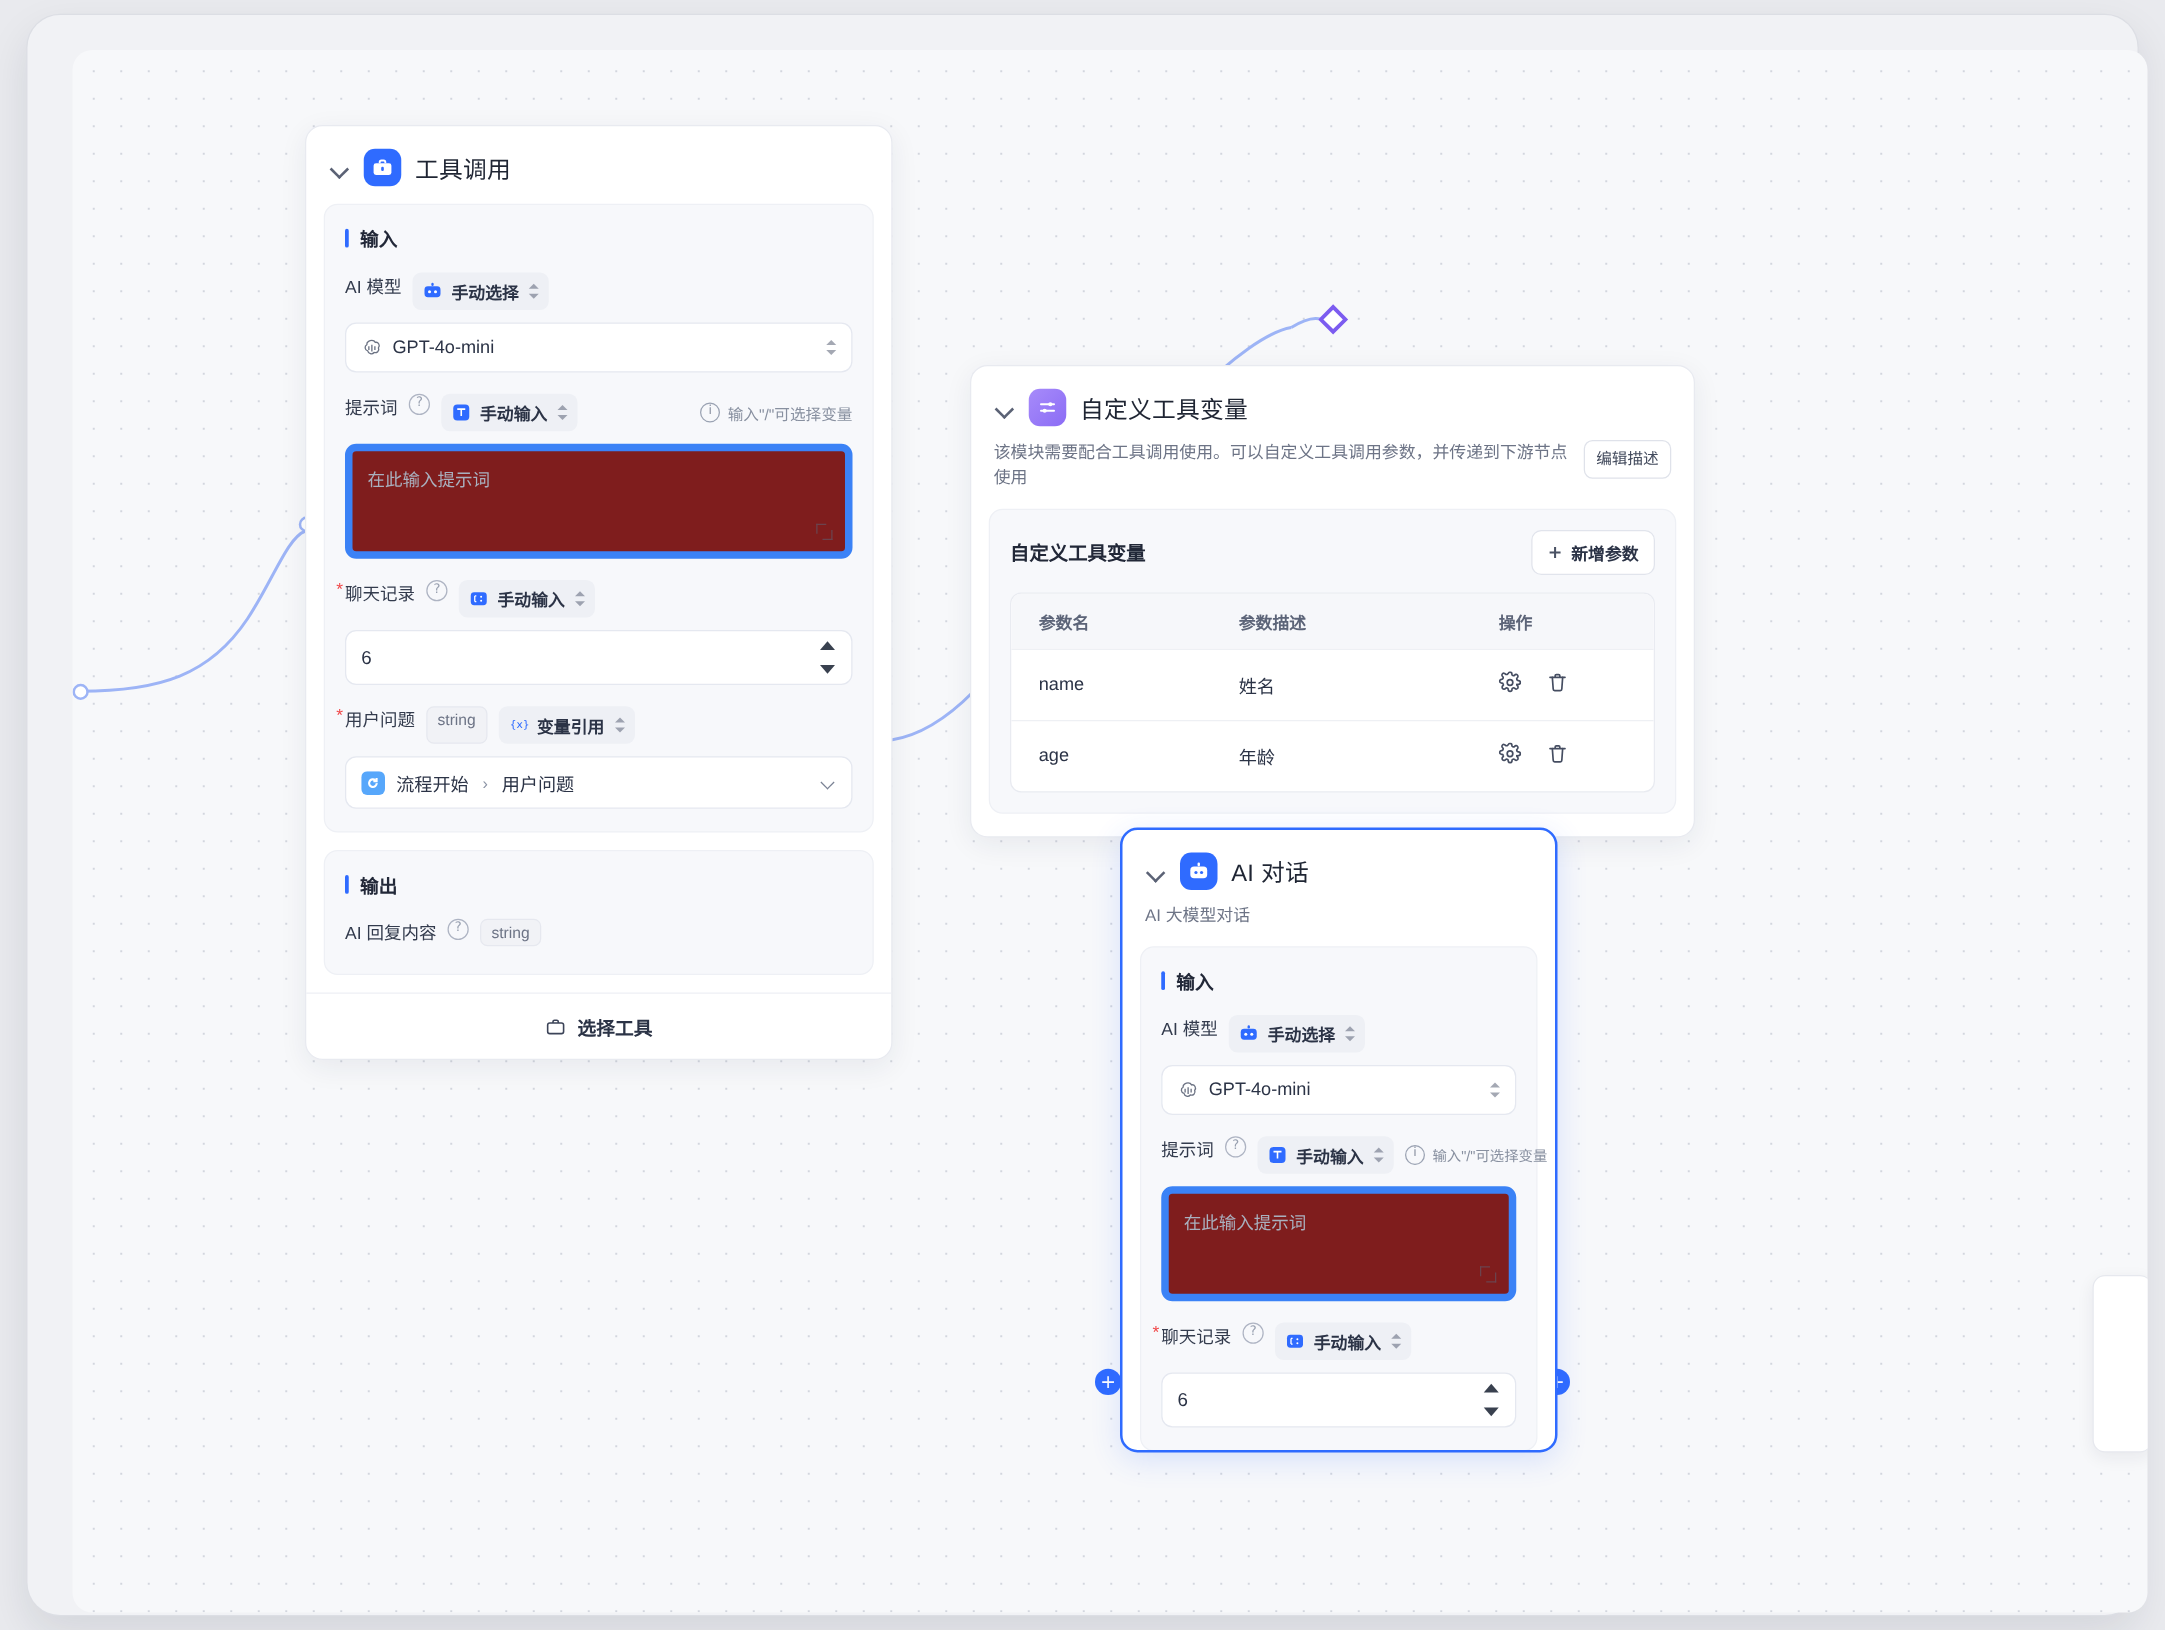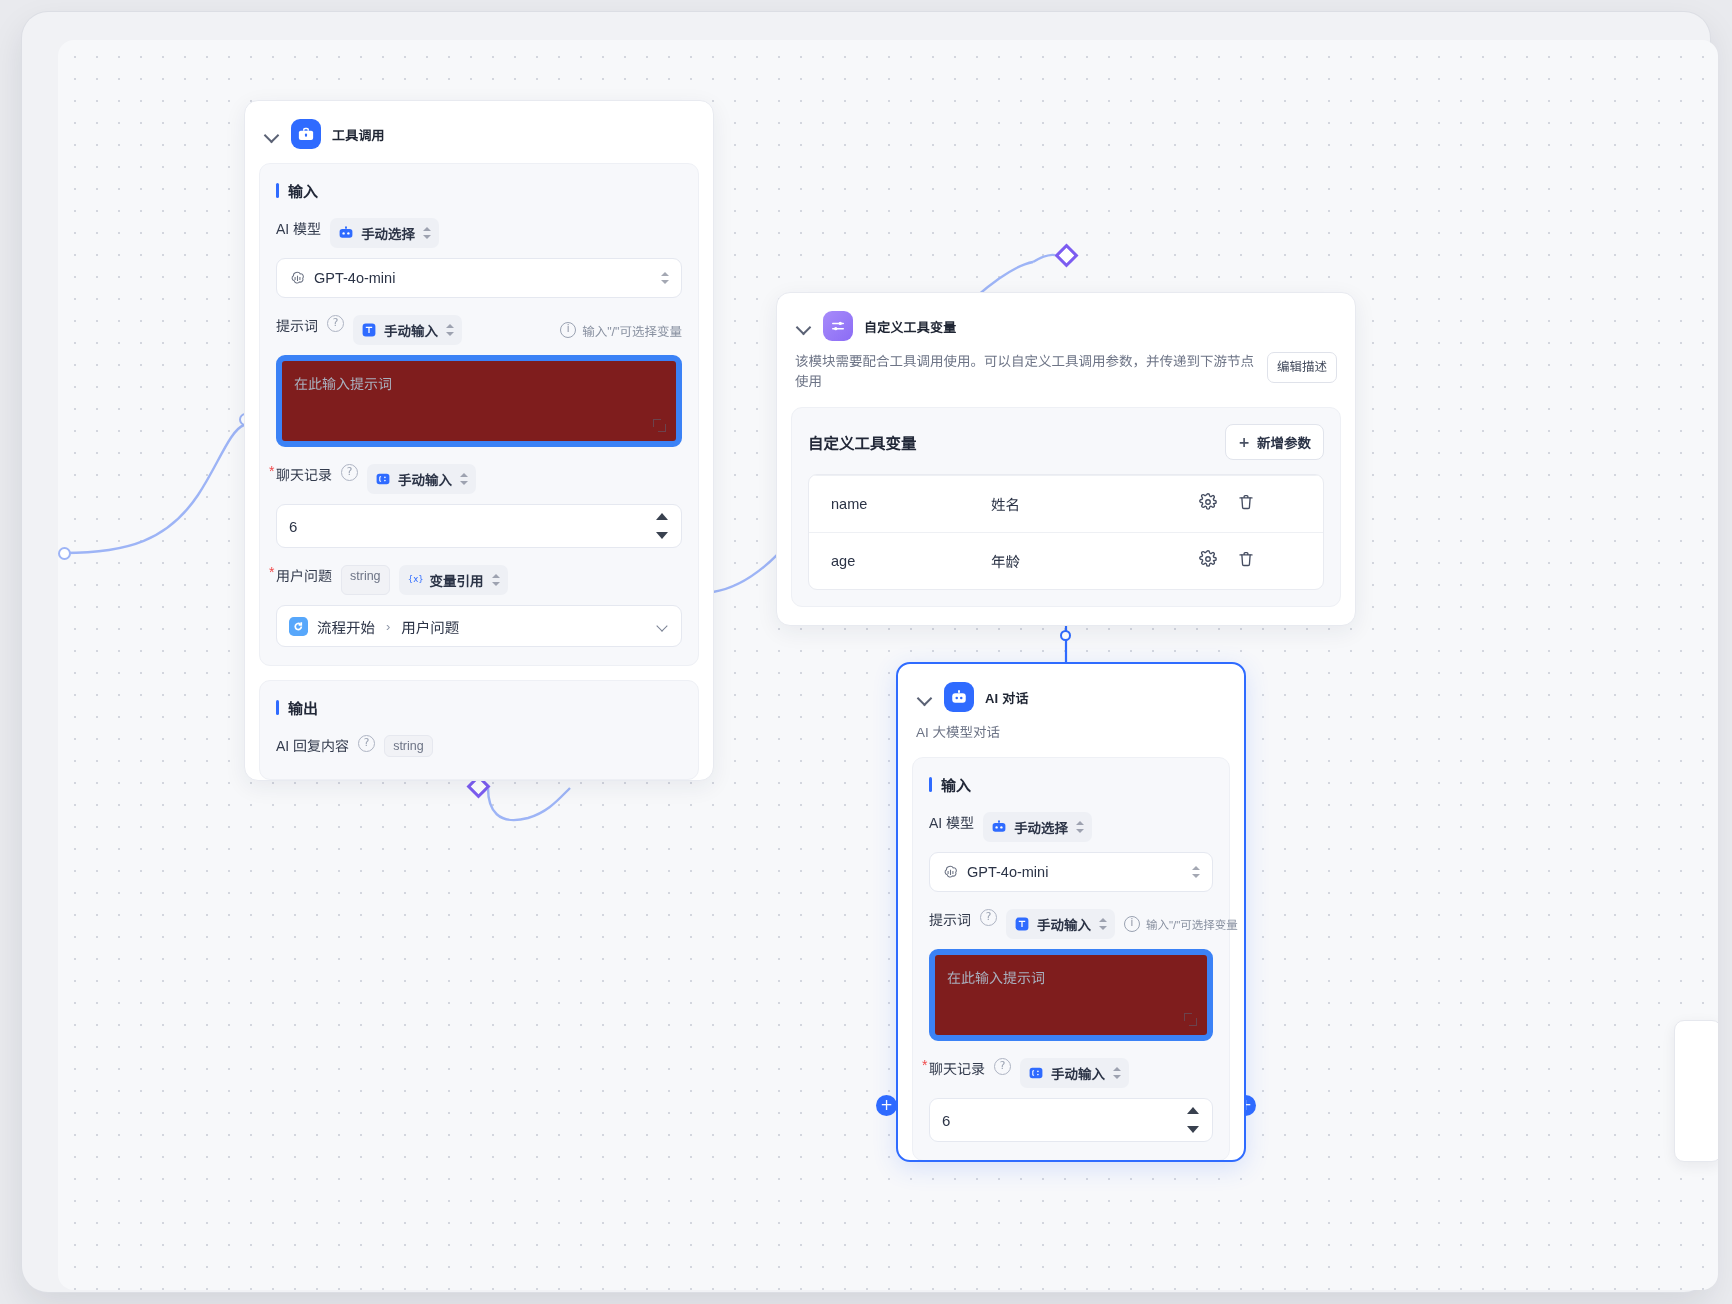--- a/index.html
+++ b/index.html
@@ -87,21 +87,21 @@
   .chev:before{
     content:"";position:absolute;left:3px;top:4px;width:9px;height:9px;
     border-right:2px solid #5b6275;border-bottom:2px solid #5b6275;
     transform:rotate(45deg);
   }
   .node-icon{
     width:30px;height:30px;border-radius:9px;flex:none;
     display:flex;align-items:center;justify-content:center;
   }
   .node-icon svg{display:block;}
-  .node-title{font-size:13px;font-weight:700;color:#1f2533;letter-spacing:.2px;}
+  .node-title{font-size:19px;font-weight:400;color:#1f2533;letter-spacing:.2px;}
   .node-desc{
     margin-top:11px;font-size:13.5px;color:#6d7486;line-height:1.5;
     display:flex;align-items:flex-start;gap:8px;
   }
   .node-desc .txt{flex:1;}
   .edit-desc-btn{
     flex:none;border:1px solid #dfe2ea;border-radius:7px;background:#fff;
     font-size:12.5px;color:#3b4considered;color:#424a5c;padding:5px 9px;cursor:pointer;
     font-family:"Liberation Sans",sans-serif;white-space:nowrap;
   }
@@ -390,20 +390,29 @@
             <span class="sec-bar"></span>
             <span>输出</span>
           </div>
           <div class="field-row">
             <span class="field-label">AI 回复内容</span>
             <span class="qmark">?</span>
             <span class="tag-string">string</span>
           </div>
         </div>
 
+        <div class="node-footer">
+          <span class="mini-icon" style="width:17px;height:17px;">
+            <svg width="17" height="17" viewBox="0 0 24 24" fill="none" stroke="#3c4458" stroke-width="1.8">
+              <rect x="3" y="7.6" width="18" height="12" rx="2.4"></rect>
+              <path d="M9 7.6V6.3c0-1 .8-1.8 1.8-1.8h2.4c1 0 1.8.8 1.8 1.8v1.3"></path>
+            </svg>
+          </span>
+          <span class="lbl">选择工具</span>
+        </div>
       </div>
 
       <div class="node" style="left:718px;top:252px;width:580px;">
         <div class="node-head">
           <div class="node-title-row">
             <span class="chev"></span>
             <span class="node-icon" style="background:linear-gradient(135deg,#a78bfa,#8b6cf5);">
               <svg width="18" height="18" viewBox="0 0 24 24" fill="none" stroke="#fff" stroke-width="2" stroke-linecap="round">
                 <path d="M5 8.5h14M5 15.5h14"></path>
                 <circle cx="15" cy="8.5" r="2.2" fill="#fff" stroke="none"></circle>
@@ -421,20 +430,25 @@
         <div class="param-panel">
           <div class="param-head">
             <span class="ttl">自定义工具变量</span>
             <span class="add-param-btn">
               <span class="plus">+</span>
               <span>新增参数</span>
             </span>
           </div>
 
           <div class="tbl">
+            <div class="tr th-row">
+              <div class="c1 th">参数名</div>
+              <div class="c2 th">参数描述</div>
+              <div class="c3 th">操作</div>
+            </div>
 
             <div class="tr td-row">
               <div class="c1 td">name</div>
               <div class="c2 td">姓名</div>
               <div class="c3 td">
                 <span class="ops">
                   <span class="op-btn">
                     <svg width="18" height="18" viewBox="0 0 24 24" fill="none" stroke="#454d61" stroke-width="1.8">
                       <circle cx="12" cy="12" r="3"></circle>
                       <path d="M19.4 13.5a1.6 1.6 0 0 0 .3 1.8l.1.1a2 2 0 1 1-2.8 2.8l-.1-.1a1.6 1.6 0 0 0-1.8-.3 1.6 1.6 0 0 0-1 1.5v.2a2 2 0 1 1-4 0v-.1a1.6 1.6 0 0 0-1-1.5 1.6 1.6 0 0 0-1.8.3l-.1.1a2 2 0 1 1-2.8-2.8l.1-.1a1.6 1.6 0 0 0 .3-1.8 1.6 1.6 0 0 0-1.5-1H3a2 2 0 1 1 0-4h.1a1.6 1.6 0 0 0 1.5-1 1.6 1.6 0 0 0-.3-1.8l-.1-.1a2 2 0 1 1 2.8-2.8l.1.1a1.6 1.6 0 0 0 1.8.3h.1a1.6 1.6 0 0 0 1-1.5V3a2 2 0 1 1 4 0v.1a1.6 1.6 0 0 0 1 1.5 1.6 1.6 0 0 0 1.8-.3l.1-.1a2 2 0 1 1 2.8 2.8l-.1.1a1.6 1.6 0 0 0-.3 1.8v.1a1.6 1.6 0 0 0 1.5 1H21a2 2 0 1 1 0 4h-.1a1.6 1.6 0 0 0-1.5 1Z"></path>

